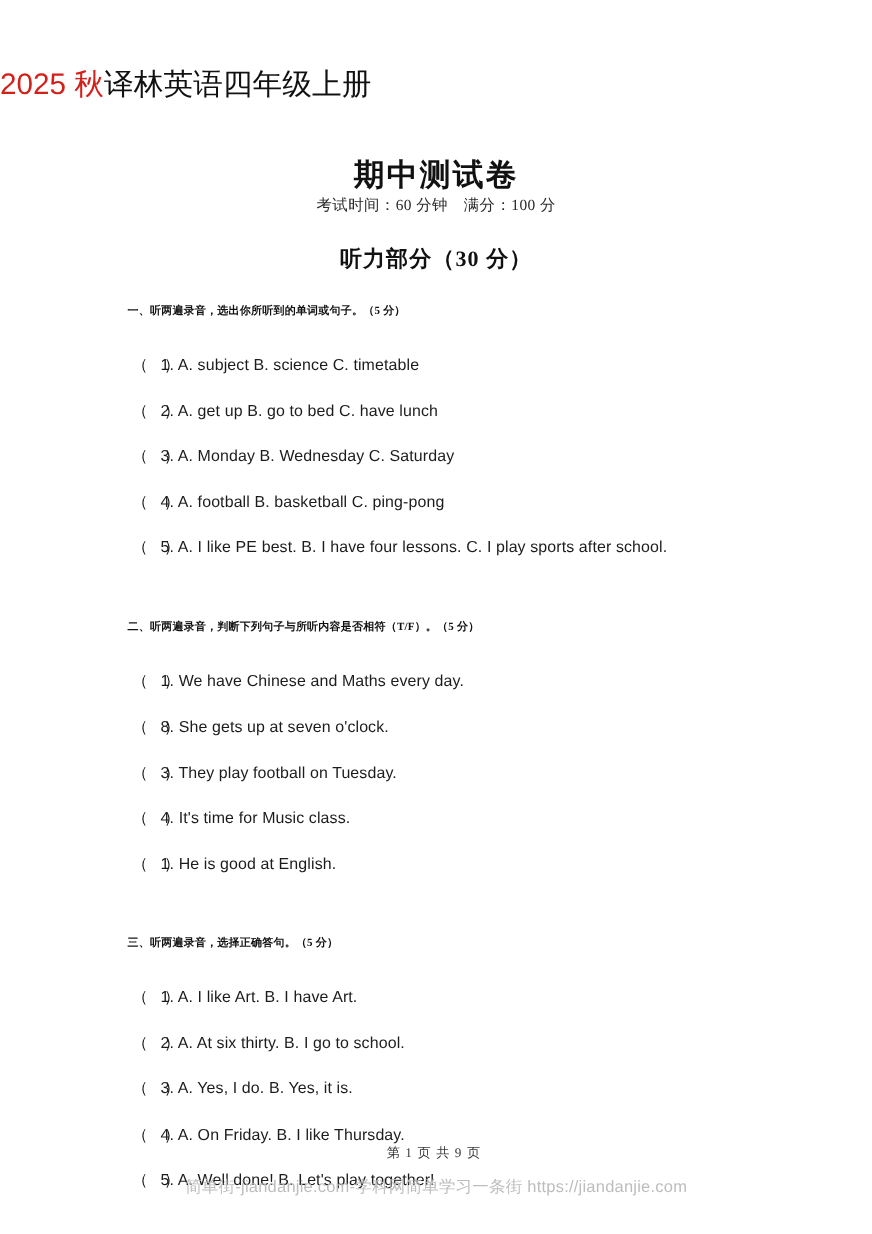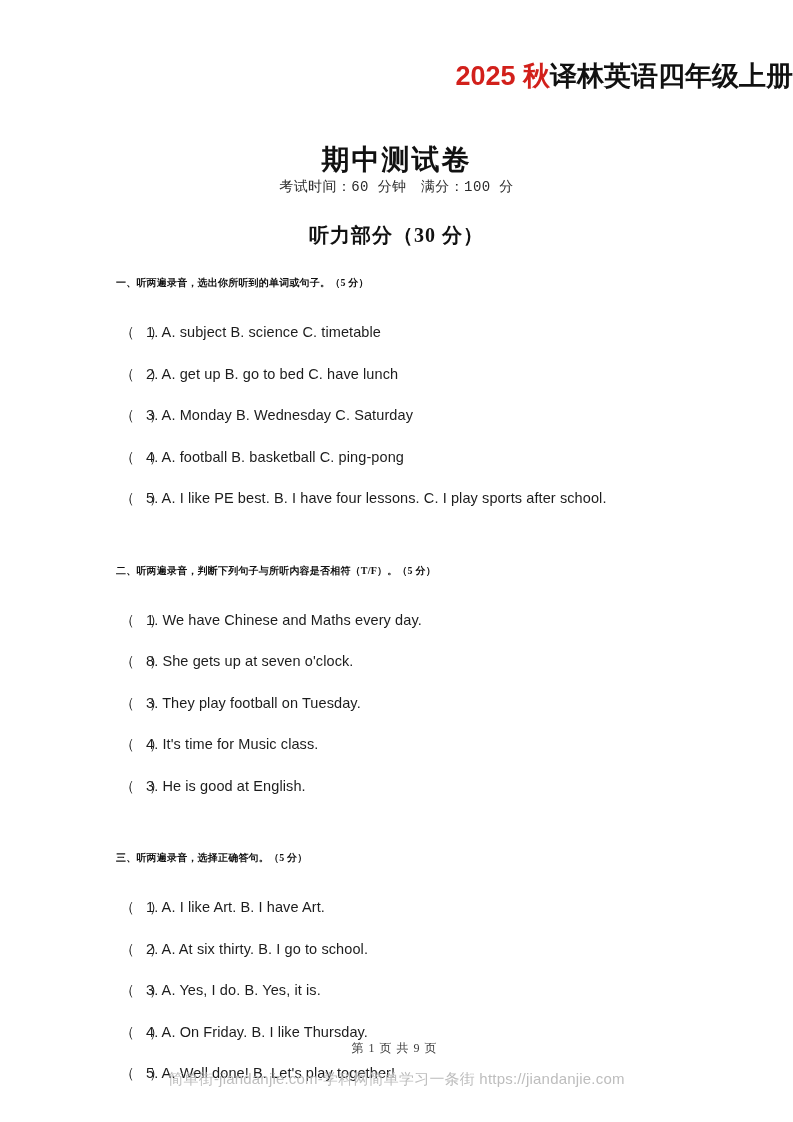--- a/index.html
+++ b/index.html
@@ -22,23 +22,23 @@
     height: 1122px;
     box-sizing: border-box;
   }
 
   
   .doc-title {
     position: absolute;
     top: 60px;
     left: 0;
     width: 793px;
-    text-align: right;
+    text-align: left;
     font-size: 27px;
-    font-weight: bold;
+    font-weight: normal;
     letter-spacing: 0px;
     line-height: 1.25;
     white-space: nowrap;
   }
   .doc-title .year {
     color: #d2201b;
   }
   .doc-title .book {
     color: #111111;
   }
@@ -57,21 +57,21 @@
     line-height: 1.3;
     margin-top: 24px;
   }
 
   .exam-info {
     position: absolute;
     top: 178px;
     left: 0;
     width: 793px;
     text-align: center;
-    font-family: Liberation Mono, monospace;
+    font-family: Liberation Serif, serif;
     font-size: 14px;
     color: #2a2a2a;
     letter-spacing: 0.4px;
   }
 
   .part-title {
     position: absolute;
     top: 222px;
     left: 0;
     width: 793px;
@@ -189,21 +189,21 @@
     <div class="sec-gap-2"></div>
 
     <div class="section">
       <div class="section-heading">二、听两遍录音，判断下列句子与所听内容是否相符（T/F）。（5 分）</div>
       <div class="sec-gap-1"></div>
       <ul class="q-list">
         <li class="q-item"><span class="bracket">（　）</span><span class="q-text">1. We have Chinese and Maths every day.</span></li>
         <li class="q-item"><span class="bracket">（　）</span><span class="q-text">8. She gets up at seven o'clock.</span></li>
         <li class="q-item"><span class="bracket">（　）</span><span class="q-text">3. They play football on Tuesday.</span></li>
         <li class="q-item"><span class="bracket">（　）</span><span class="q-text">4. It's time for Music class.</span></li>
-        <li class="q-item"><span class="bracket">（　）</span><span class="q-text">3. He is good at English.</span></li>
+        <li class="q-item"><span class="bracket">（　）</span><span class="q-text">1. He is good at English.</span></li>
       </ul>
     </div>
 
     <div class="sec-gap-2"></div>
 
     <div class="section">
       <div class="section-heading">三、听两遍录音，选择正确答句。（5 分）</div>
       <div class="sec-gap-1"></div>
       <ul class="q-list">
         <li class="q-item"><span class="bracket">（　）</span><span class="q-text">1. A. I like Art. B. I have Art.</span></li>

